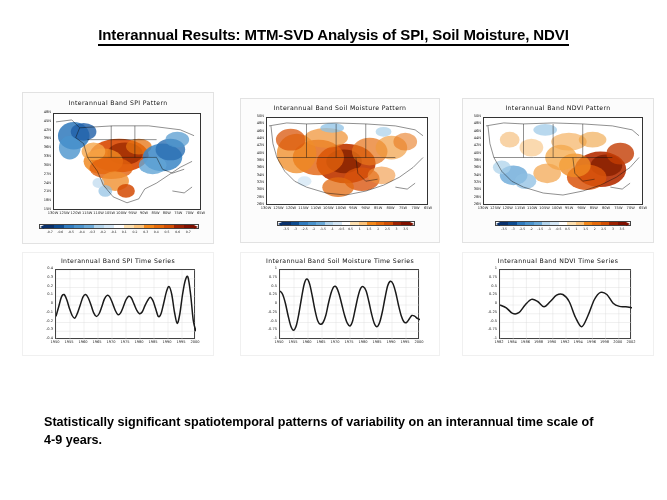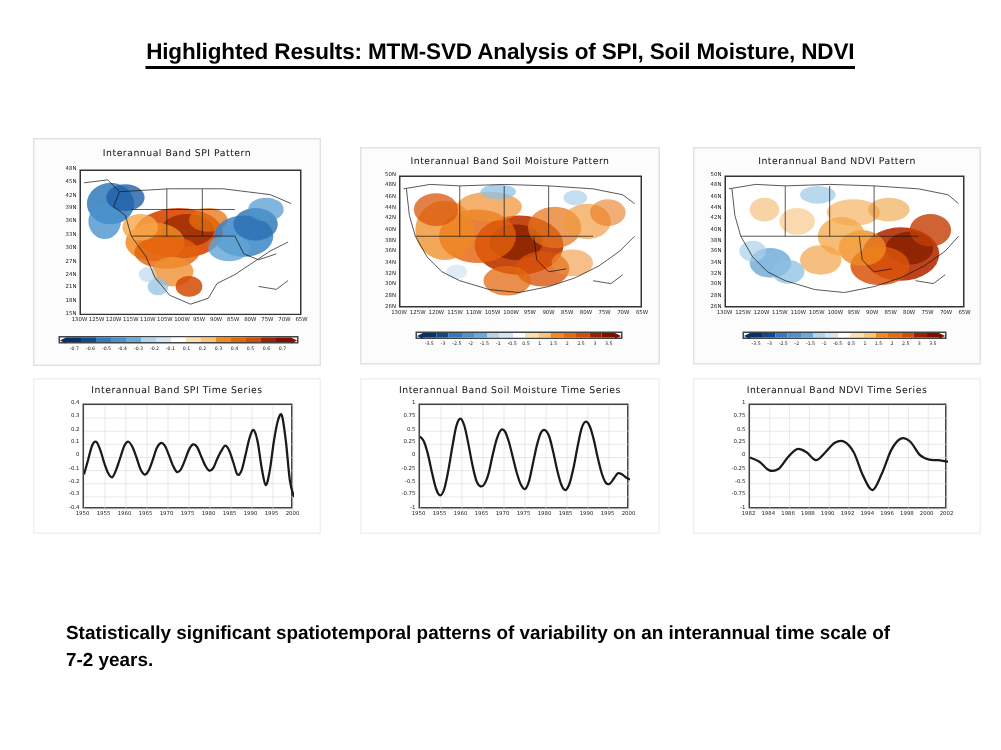--- a/index.html
+++ b/index.html
@@ -119,21 +119,21 @@
     width: 560px;
     font-size: 12.6px;
     font-weight: bold;
     line-height: 1.45;
   }
 </style>
 </head>
 <body>
 
 <div id="slide-title">
-  <span class="u">Highlighted Results:  MTM-SVD Analysis of SPI, Soil Moisture, NDVI</span>
+  <span class="u">Interannual Results:  MTM-SVD Analysis of SPI, Soil Moisture, NDVI</span>
 </div>
 
 <div class="panel" style="left:22px; top:92px; width:192px; height:152px;">
   <div class="fig-title" style="top:6px;">Interannual Band SPI Pattern</div>
   <div class="mapbox" style="left:30px; top:20px; width:148px; height:97px;">
     <svg class="mapcanvas" viewBox="0 0 148 97" preserveAspectRatio="none">
       <defs>
         <clipPath id="clipSPI">
             <rect x="0" y="0" width="148" height="97"></rect>
           </clipPath>
@@ -613,13 +613,13 @@
     <div class="tick x" style="left: 75.6px; top: 88px;">1988</div>
     <div class="tick x" style="left: 88.8px; top: 88px;">1990</div>
     <div class="tick x" style="left: 102px; top: 88px;">1992</div>
     <div class="tick x" style="left: 115.2px; top: 88px;">1994</div>
     <div class="tick x" style="left: 128.4px; top: 88px;">1996</div>
     <div class="tick x" style="left: 141.6px; top: 88px;">1998</div>
     <div class="tick x" style="left: 154.8px; top: 88px;">2000</div>
     <div class="tick x" style="left: 168px; top: 88px;">2002</div>
   </div>
 
-<div id="caption">Statistically significant spatiotemporal patterns of variability on an interannual  time scale of 7-2 years.</div>
+<div id="caption">Statistically significant spatiotemporal patterns of variability on an interannual  time scale of 4-9 years.</div>
 
 </body></html>

